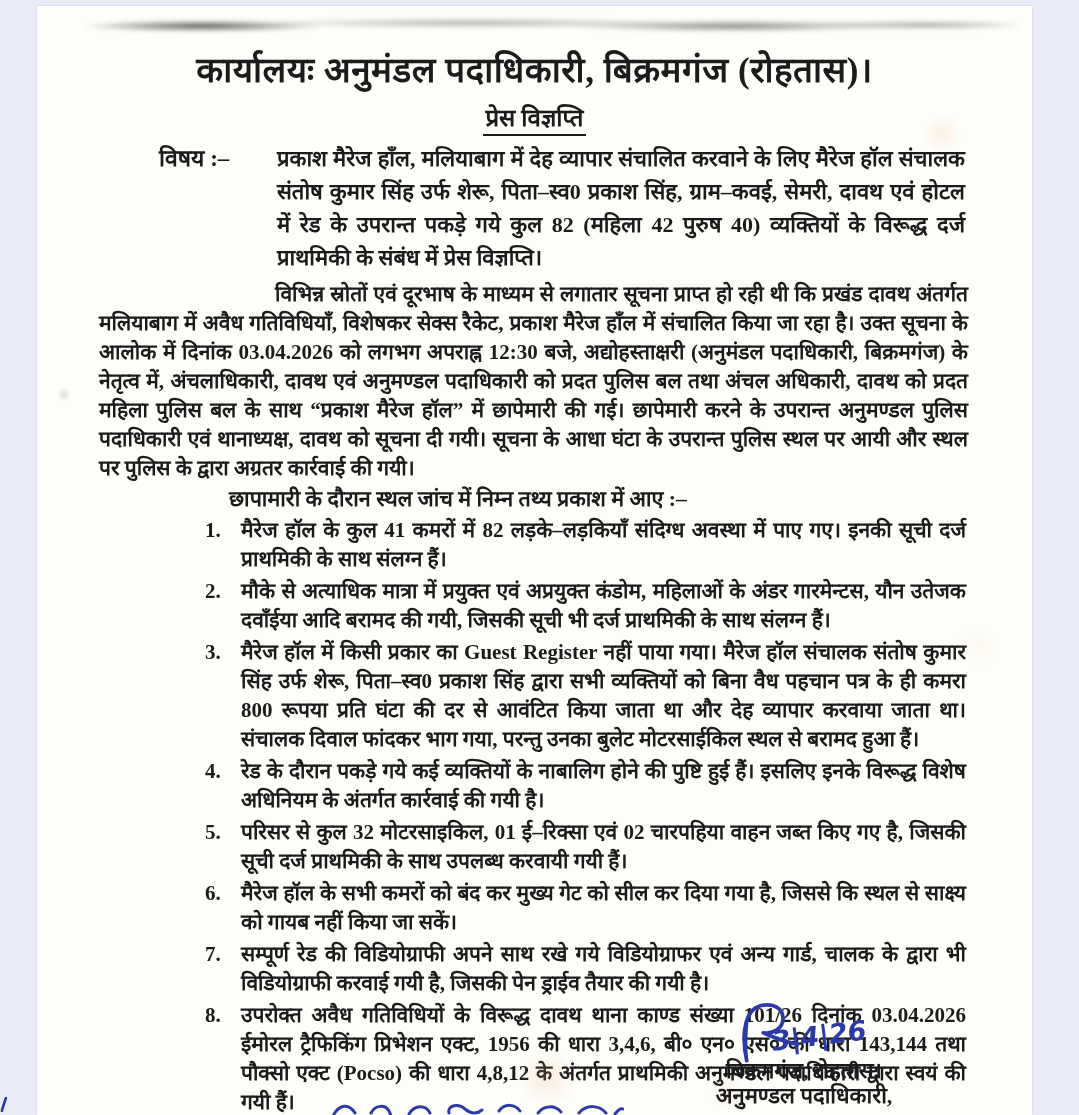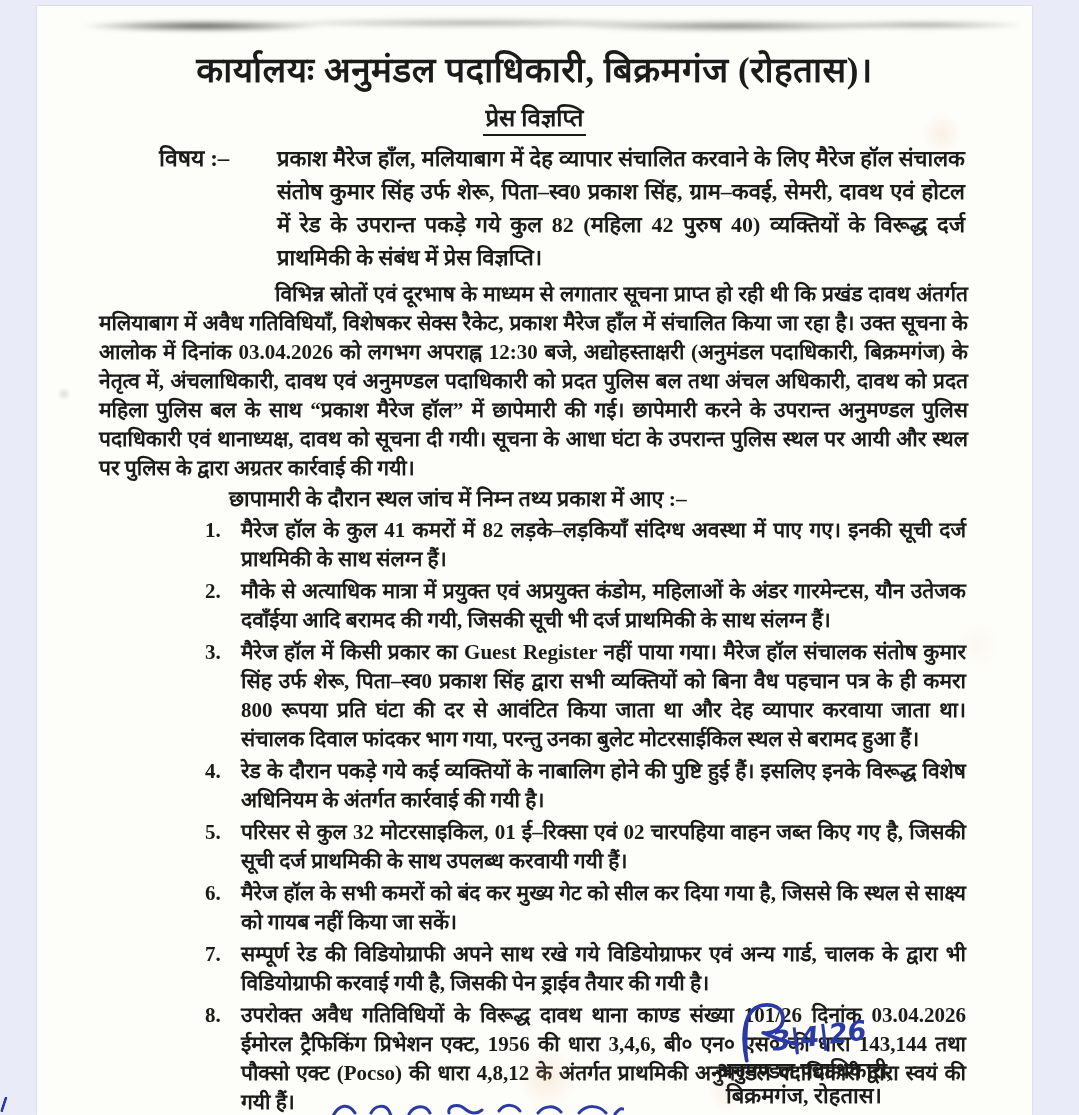--- a/index.html
+++ b/index.html
@@ -164,22 +164,22 @@
         <span class="ftext">उपरोक्त अवैध गतिविधियों के विरूद्ध दावथ थाना काण्ड संख्या 101/26 दिनांक 03.04.2026 ईमोरल ट्रैफिकिंग प्रिभेशन एक्ट, 1956 की धारा 3,4,6, बी० एन० एस० की धारा 143,144 तथा पौक्सो एक्ट (Pocso) की धारा 4,8,12 के अंतर्गत प्राथमिकी अनुमण्डल पदाधिकारी द्वारा स्वयं की गयी हैं।</span>
       </li>
     </ol>
 
     <div class="sig-block">
       <svg class="sig-scribble" viewBox="0 0 230 78" aria-hidden="true">
         <path class="pen" d="M30,74 C24,48 26,20 40,10 C54,2 72,6 74,20 C76,34 62,42 50,40 C60,44 72,50 92,54"></path>
         <path class="pen-thin" d="M30,74 C29,60 29,40 31,22"></path>
         <text class="pen-text" x="62" y="62" transform="rotate(-7 62 62)">3|4|26</text>
       </svg>
+      <div class="sig-line">बिक्रमगंज, रोहतास।</div>
       <div class="sig-line">अनुमण्डल पदाधिकारी,</div>
-      <div class="sig-line">बिक्रमगंज, रोहतास।</div>
     </div>
 
     <svg class="bottom-handwriting" viewBox="0 0 295 18" preserveAspectRatio="none" aria-hidden="true">
       <path class="pen-thin" d="M4,16 C10,4 20,3 26,13 M42,13 C46,5 56,4 60,11 L63,18 M80,14 C86,4 97,5 101,13 M120,13 C118,5 130,3 136,9 C141,13 147,15 153,10 M170,11 C176,3 186,4 191,11 M209,13 C215,5 226,5 232,12 M250,13 C258,4 270,5 277,13 M286,14 C289,10 292,8 294,9"></path>
     </svg>
 
   </div>
 
   <div class="corner-tick"></div>
 </div>

